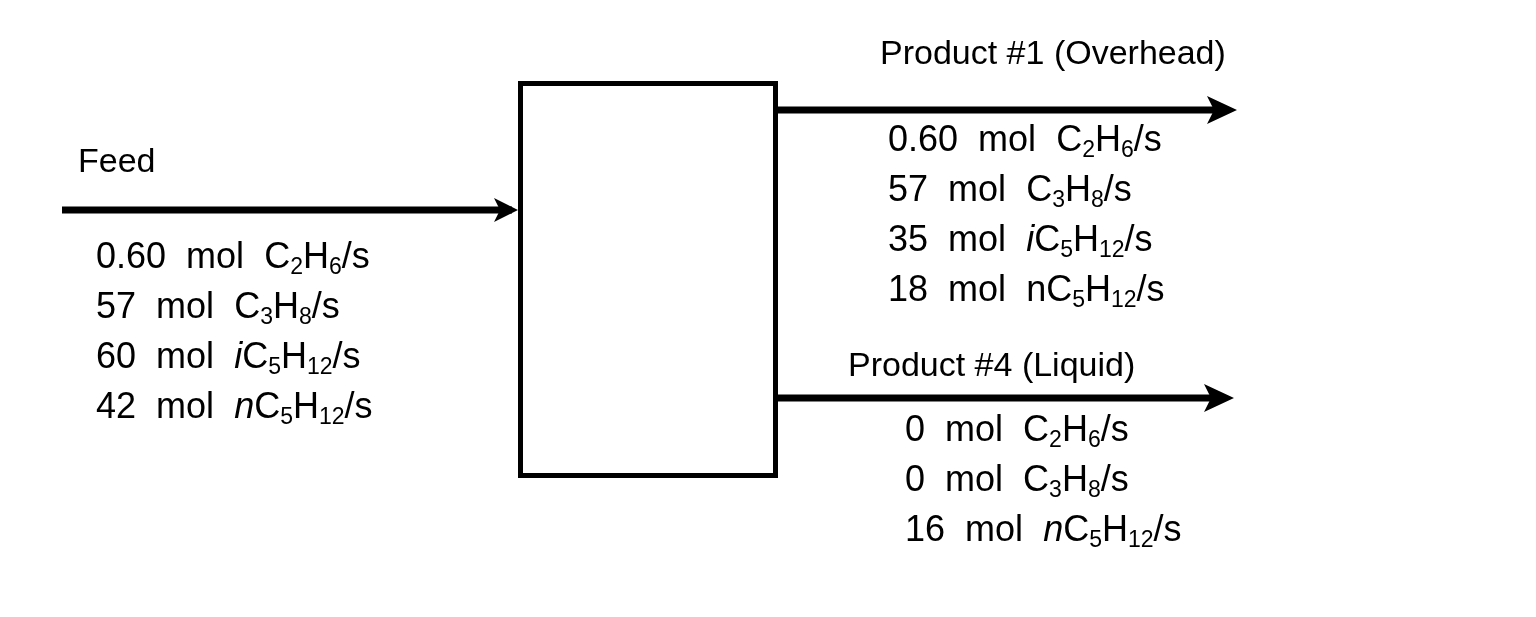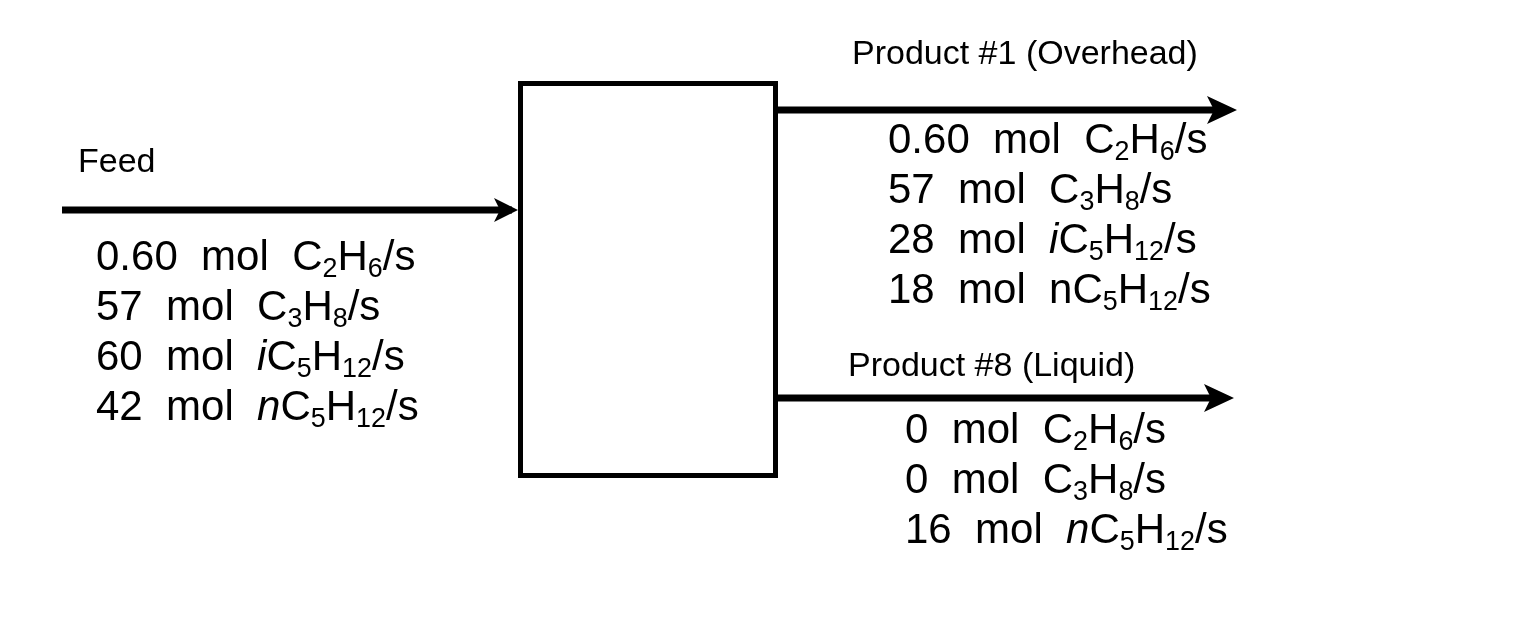--- a/index.html
+++ b/index.html
@@ -42,21 +42,21 @@
   .stream-label {
     position: absolute;
     font-size: 34px;
     line-height: 40px;
     white-space: nowrap;
     letter-spacing: 0px;
   }
 
   .stream-list {
     position: absolute;
-    font-size: 42px;
+    font-size: 36px;
     line-height: 50px;
     white-space: nowrap;
   }
   .stream-list .line {
     white-space: nowrap;
     height: 50px;
   }
 
   .it { font-style: italic; }
   sub {
@@ -64,21 +64,21 @@
     vertical-align: baseline;
     position: relative;
     top: 0.26em;
     line-height: 0;
   }
 
   
   #feed-label       { left: 78px;  top: 140px; }
   #feed-list        { left: 96px;  top: 231px; }
 
-  #product1-label   { left: 852px; top: 32px; }
+  #product1-label   { left: 880px; top: 32px; }
   #product1-list    { left: 888px; top: 114px; }
 
   #product2-label   { left: 848px; top: 344px; }
   #product2-list    { left: 888px; top: 404px; margin-left: 17px; }
 </style>
 </head>
 <body>
 
 <div id="canvas">
 
@@ -134,32 +134,32 @@
       <span>0.60</span>
       <span>&nbsp;</span><span>mol</span>
       <span>&nbsp;</span><span class="it"></span><span>C</span><sub>2</sub><span>H</span><sub>6</sub><span>/s</span>
     </div>
     <div class="line">
       <span>57</span>
       <span>&nbsp;</span><span>mol</span>
       <span>&nbsp;</span><span class="it"></span><span>C</span><sub>3</sub><span>H</span><sub>8</sub><span>/s</span>
     </div>
     <div class="line">
-      <span>28</span>
+      <span>35</span>
       <span>&nbsp;</span><span>mol</span>
       <span>&nbsp;</span><span class="it">i</span><span>C</span><sub>5</sub><span>H</span><sub>12</sub><span>/s</span>
     </div>
     <div class="line">
       <span>18</span>
       <span>&nbsp;</span><span>mol</span>
       <span>&nbsp;</span><span>n</span><span>C</span><sub>5</sub><span>H</span><sub>12</sub><span>/s</span>
     </div>
   </div>
 
-  <div class="stream-label" id="product2-label">Product #8 (Liquid)</div>
+  <div class="stream-label" id="product2-label">Product #4 (Liquid)</div>
 
   <div class="stream-list" id="product2-list">
     <div class="line">
       <span>0</span>
       <span>&nbsp;</span><span>mol</span>
       <span>&nbsp;</span><span class="it"></span><span>C</span><sub>2</sub><span>H</span><sub>6</sub><span>/s</span>
     </div>
     <div class="line">
       <span>0</span>
       <span>&nbsp;</span><span>mol</span>

